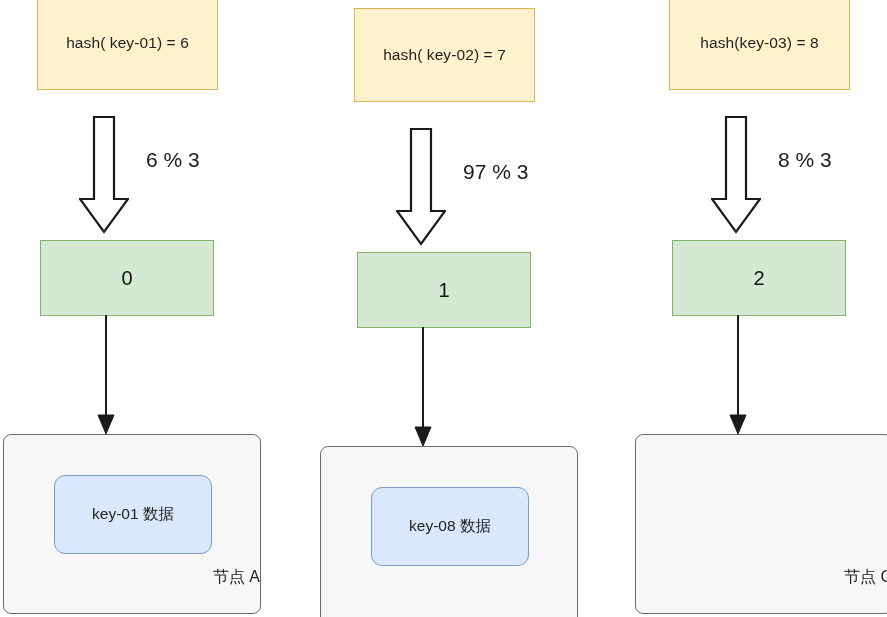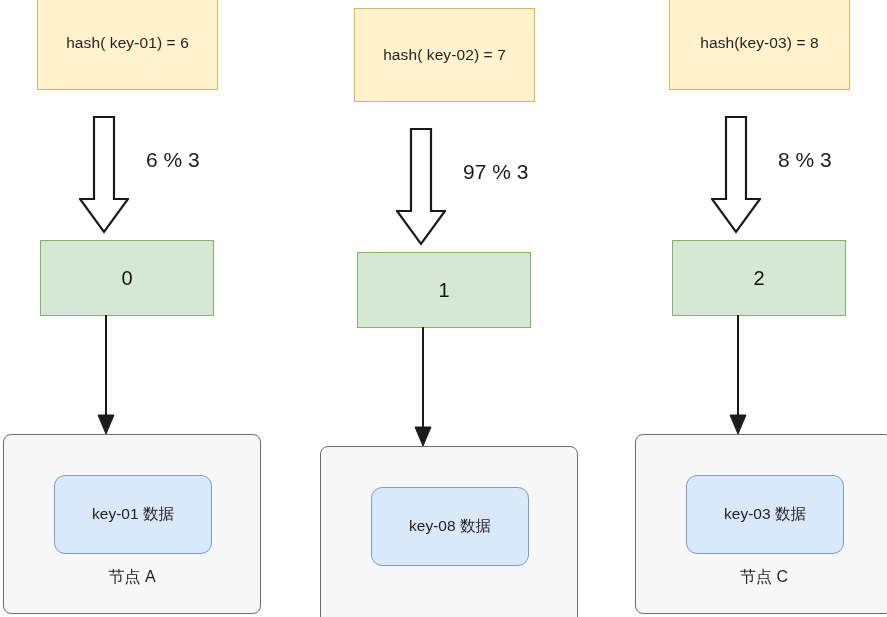--- a/index.html
+++ b/index.html
@@ -129,21 +129,21 @@
   .data-box .label {
     font-size: 15.5px;
     color: #1f1f1f;
     white-space: nowrap;
   }
   .node-name {
     position: absolute;
     left: 0;
     right: 0;
     top: 132px;
-    text-align: center;
+    text-align: right;
     font-size: 16px;
     color: #1f1f1f;
   }
 </style>
 </head>
 <body>
 
 <div id="diagram">
 
   <div class="col col-0">
@@ -232,21 +232,18 @@
     </div>
 
     <div class="connector">
       <svg width="40" height="120" viewBox="0 0 40 120">
         <line x1="20" y1="0" x2="20" y2="104" stroke="#1a1a1a" stroke-width="2"></line>
         <path d="M 20 119 L 12 100 L 28 100 Z" fill="#1a1a1a" stroke="#1a1a1a" stroke-width="1"></path>
       </svg>
     </div>
 
     <div class="node-box">
-      <div class="data-box">
-        <span class="label">key-03 数据</span>
-      </div>
       <div class="node-name">节点 C</div>
     </div>
 
   </div>
 
 </div>
 
 </body></html>

